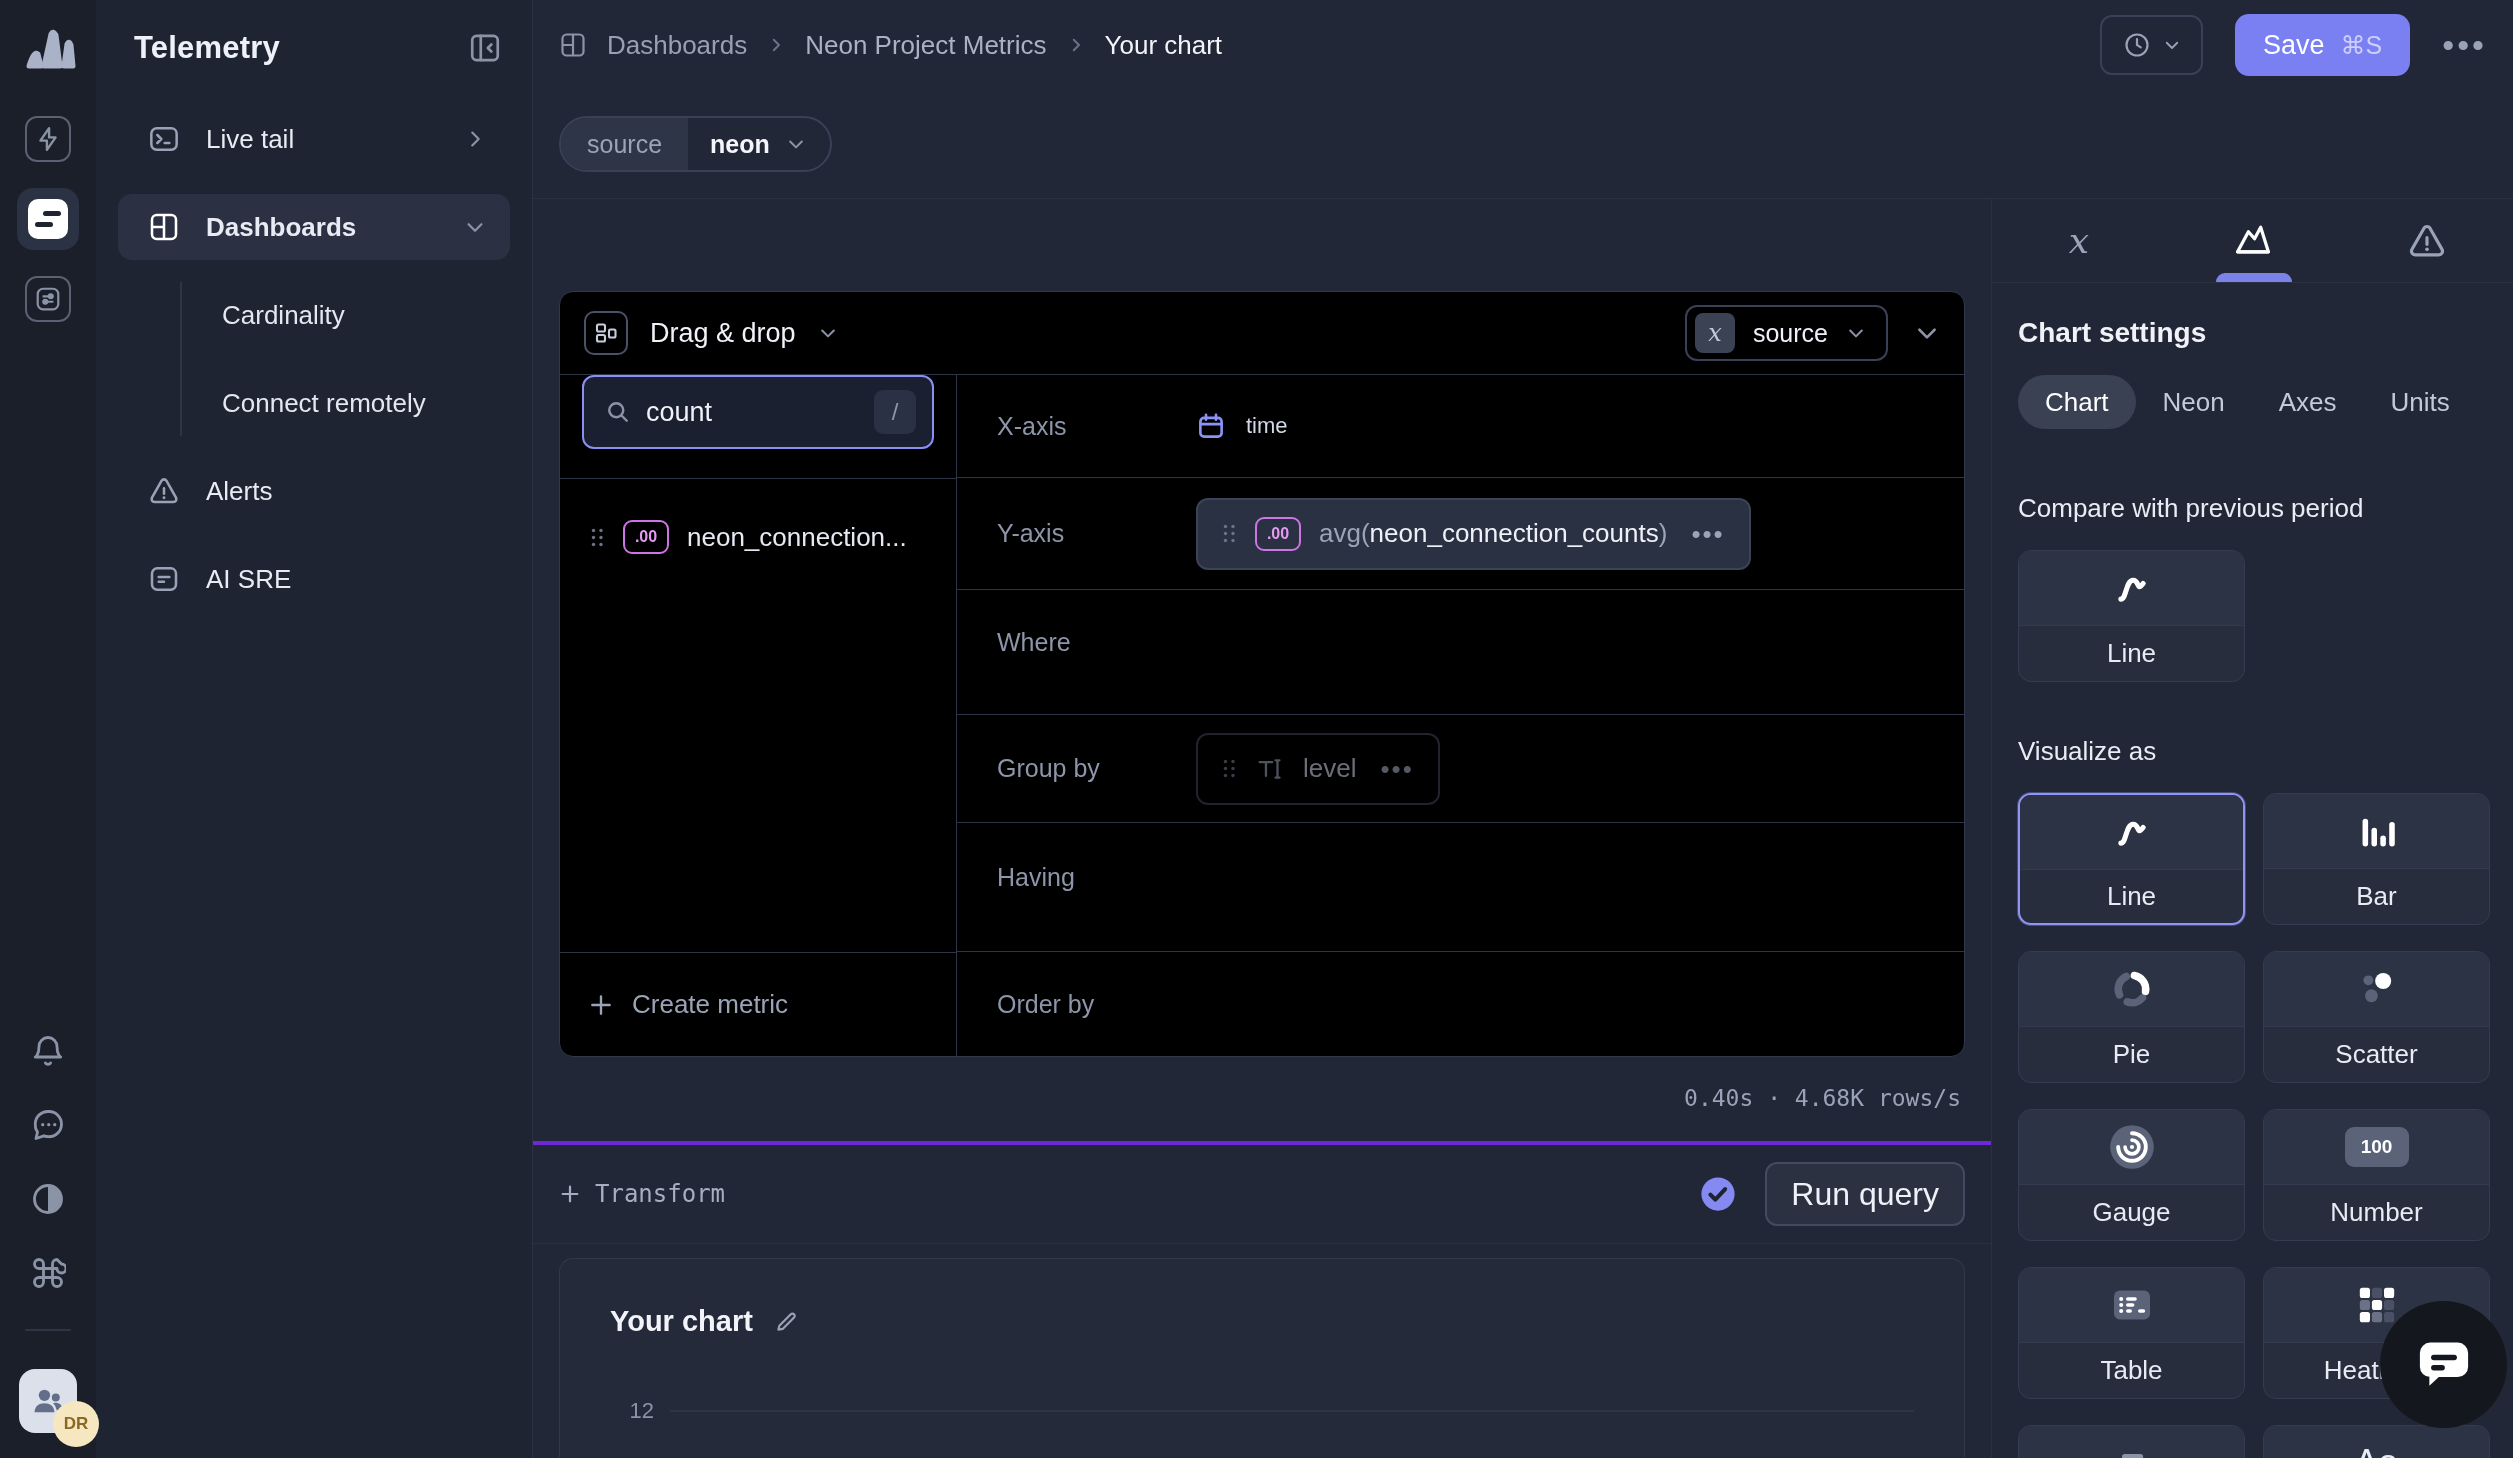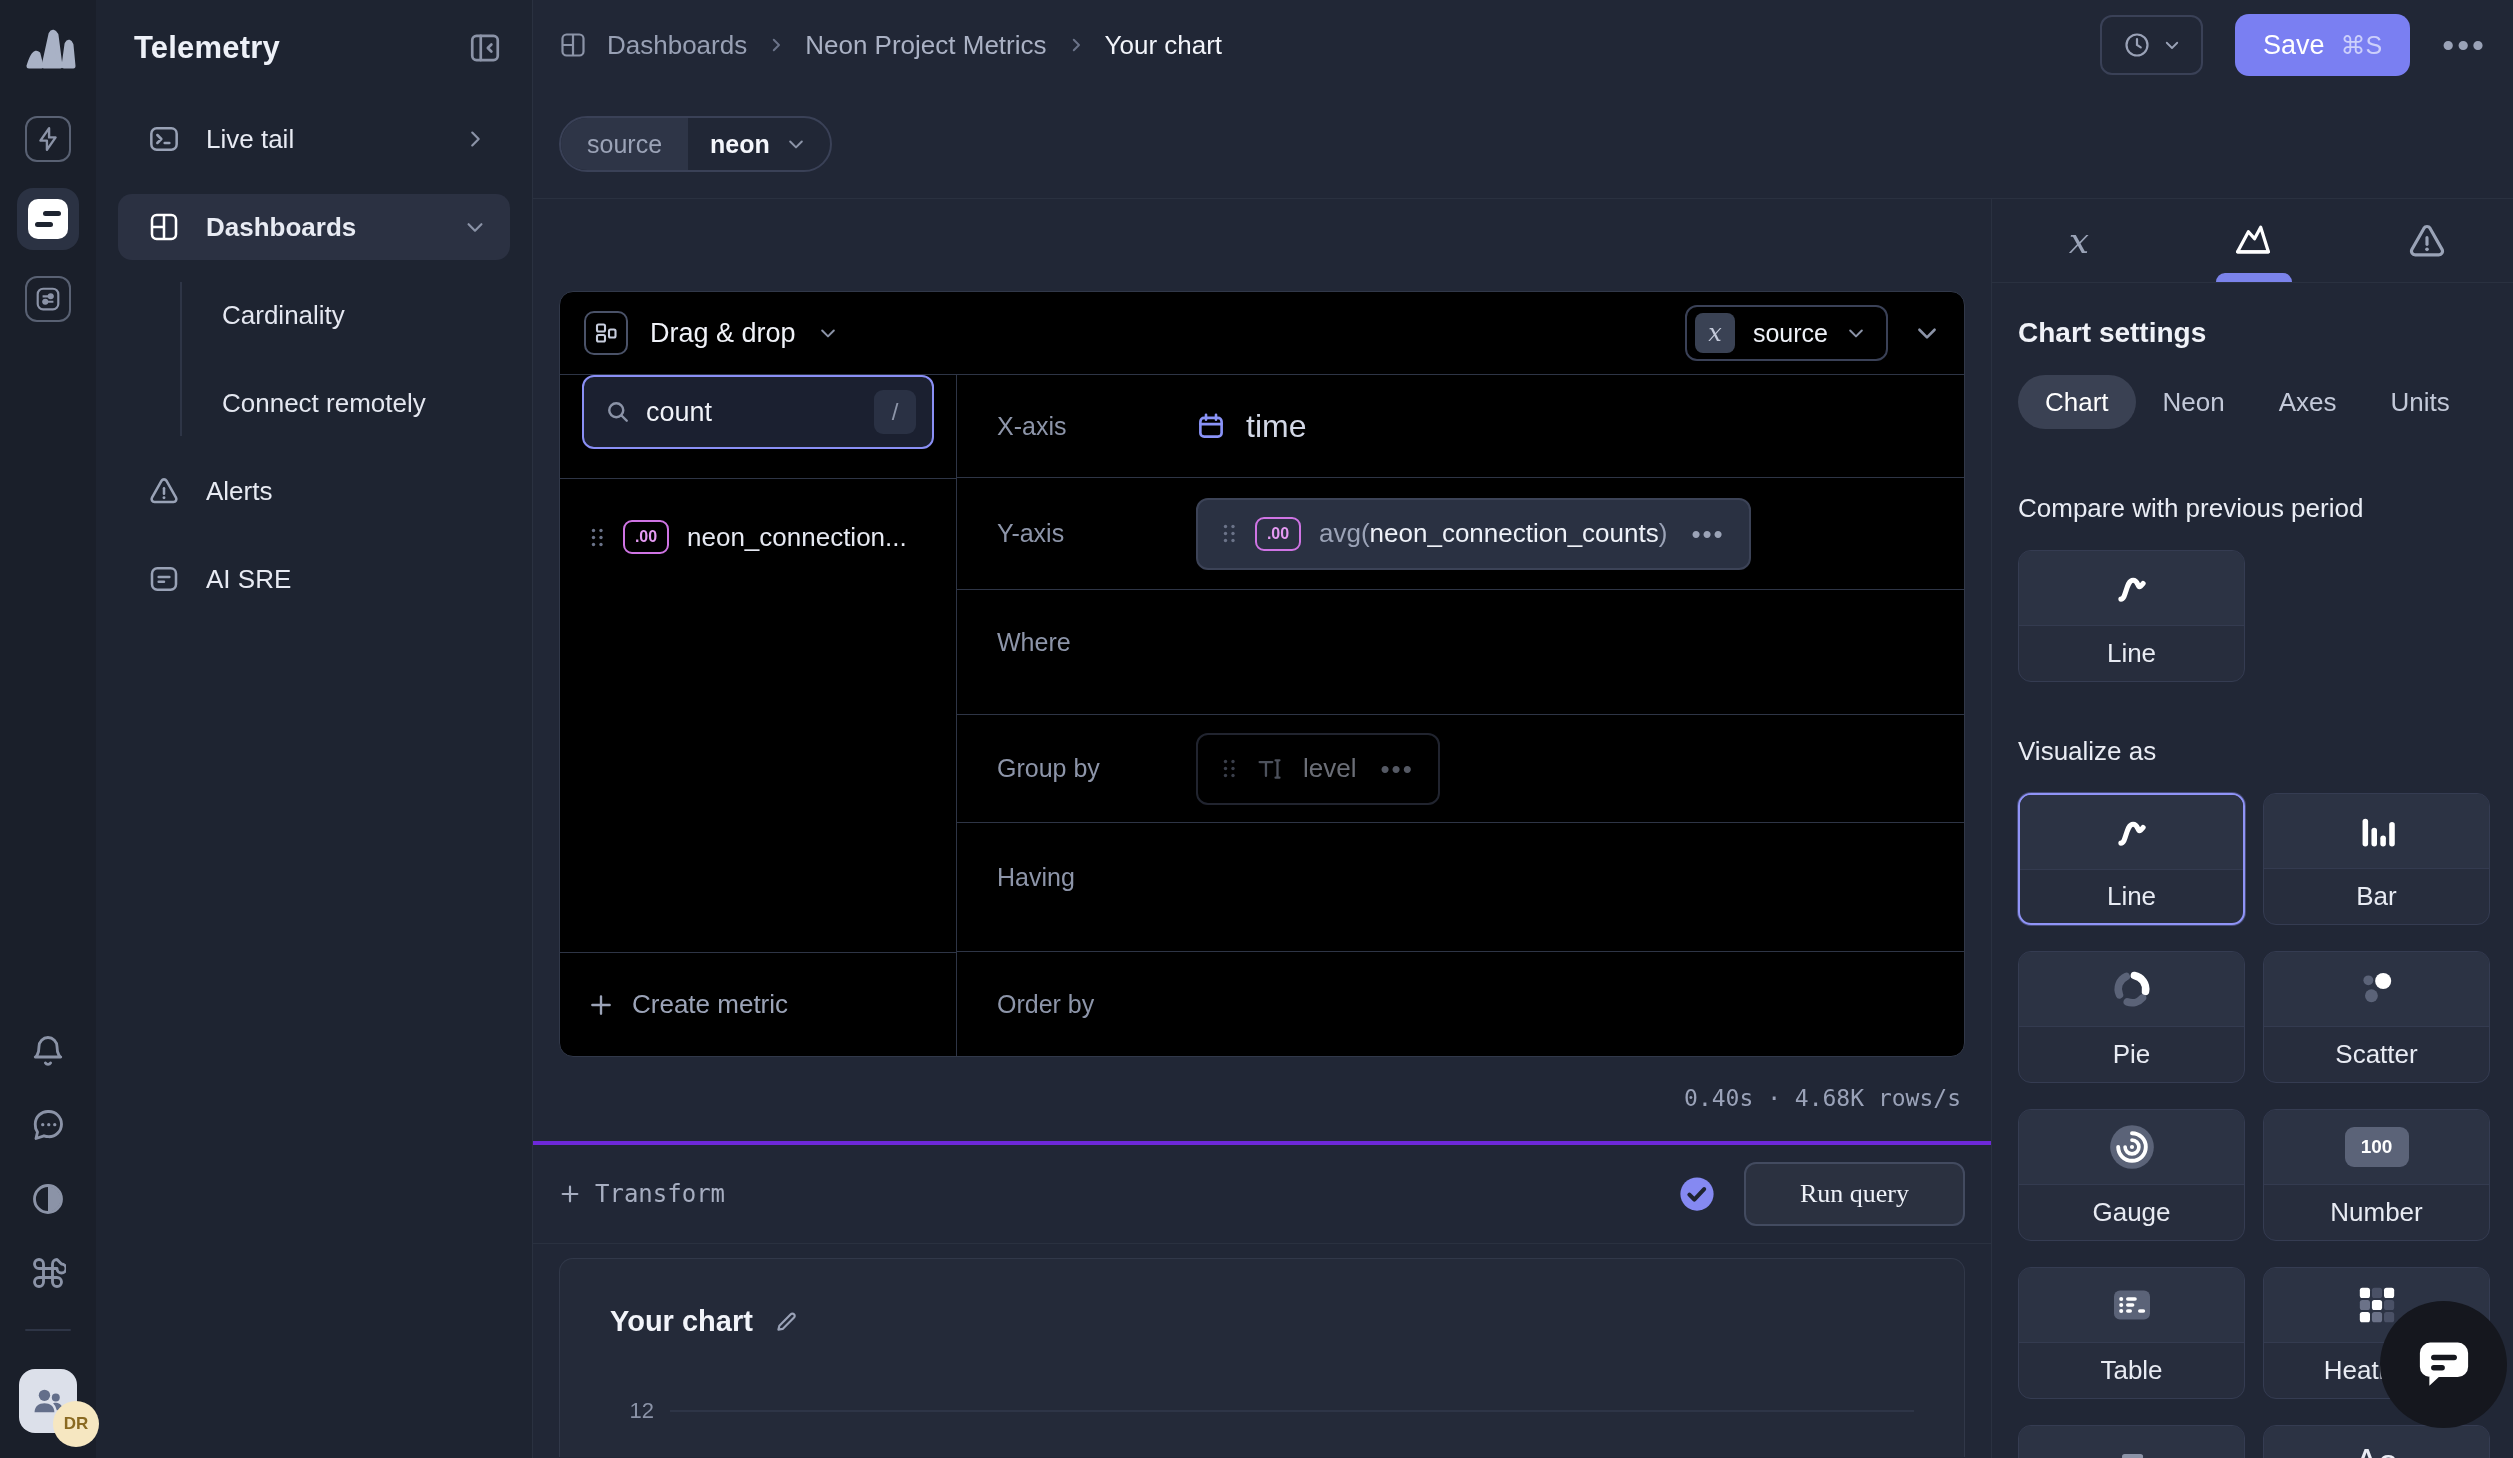--- a/index.html
+++ b/index.html
@@ -167,21 +167,21 @@
   .qc-row:last-child { border-bottom:none; }
   .qc-row-label { width:199px; flex:0 0 199px; color:#8d95a9; font-size:25px; }
   .row-xaxis  { height:103px; flex:0 0 103px; }
   .row-yaxis  { height:112px; flex:0 0 112px; }
   .row-where  { height:125px; flex:0 0 125px; align-items:flex-start; padding-top:38px; }
   .row-group  { height:108px; flex:0 0 108px; }
   .row-having { height:129px; flex:0 0 129px; align-items:flex-start; padding-top:40px; }
   .row-order  { height:104px; flex:0 0 104px; }
   .xval { display:flex; align-items:center; gap:20px; }
   .cal-ico { width:30px; height:30px; color:#8a93f8; }
-  .xval-text { font-size:32px; color:#d3d8e6; }
+  .xval-text { font-size:22px; color:#d3d8e6; }
   .field-pill {
     display:inline-flex; align-items:center; gap:18px; height:72px; padding:0 24px;
     background:#2a3142; border:2px solid #3c4357; border-radius:12px;
   }
   .pill-expr { font-size:26px; white-space:nowrap; }
   .pill-expr .fn { color:#9ba3b7; }
   .pill-expr .fld { color:#eef1f8; }
   .pill-dots3 { color:#9ba3b7; font-size:26px; letter-spacing:2px; line-height:0; margin-left:6px; }
   .pill-dim { opacity:.55; background:transparent; }
   .ttype-ico { width:30px; height:30px; color:#8d95a9; }
@@ -192,22 +192,22 @@
   }
   .transform-row {
     margin-top:22px; height:103px; flex:0 0 103px;
     border-top:4px solid #6d28d9; border-bottom:1px solid #2a3140;
     display:flex; align-items:center; padding:0 26px;
   }
   .transform-btn { display:flex; align-items:center; gap:14px; font-family:"DejaVu Sans Mono", monospace; font-size:24px; color:#a7aec1; }
   .transform-right { margin-left:auto; display:flex; align-items:center; gap:28px; }
   .check-circle { width:38px; height:38px; }
   .runq-btn {
-    height:64px; padding:0 54px; background:#2b3140; border:2px solid #434b60; border-radius:12px;
-    color:#eef1f8; font-size:26px; font-family:Liberation Serif, serif; display:flex; align-items:center;
+    height:64px; padding:0 24px; background:#2b3140; border:2px solid #434b60; border-radius:12px;
+    color:#eef1f8; font-size:32px; font-family:Liberation Sans, sans-serif; display:flex; align-items:center;
   }
 
   .chart-section { flex:1; min-height:0; }
   .chart-card {
     margin:14px 26px 0; height:199px; background:#242a39;
     border:1px solid #313849; border-bottom:none; border-radius:14px 14px 0 0;
     padding:46px 50px 0;
   }
   .chart-title-row { display:flex; align-items:center; gap:20px; }
   .chart-title { font-size:29px; font-weight:bold; color:#f2f4fa; }

